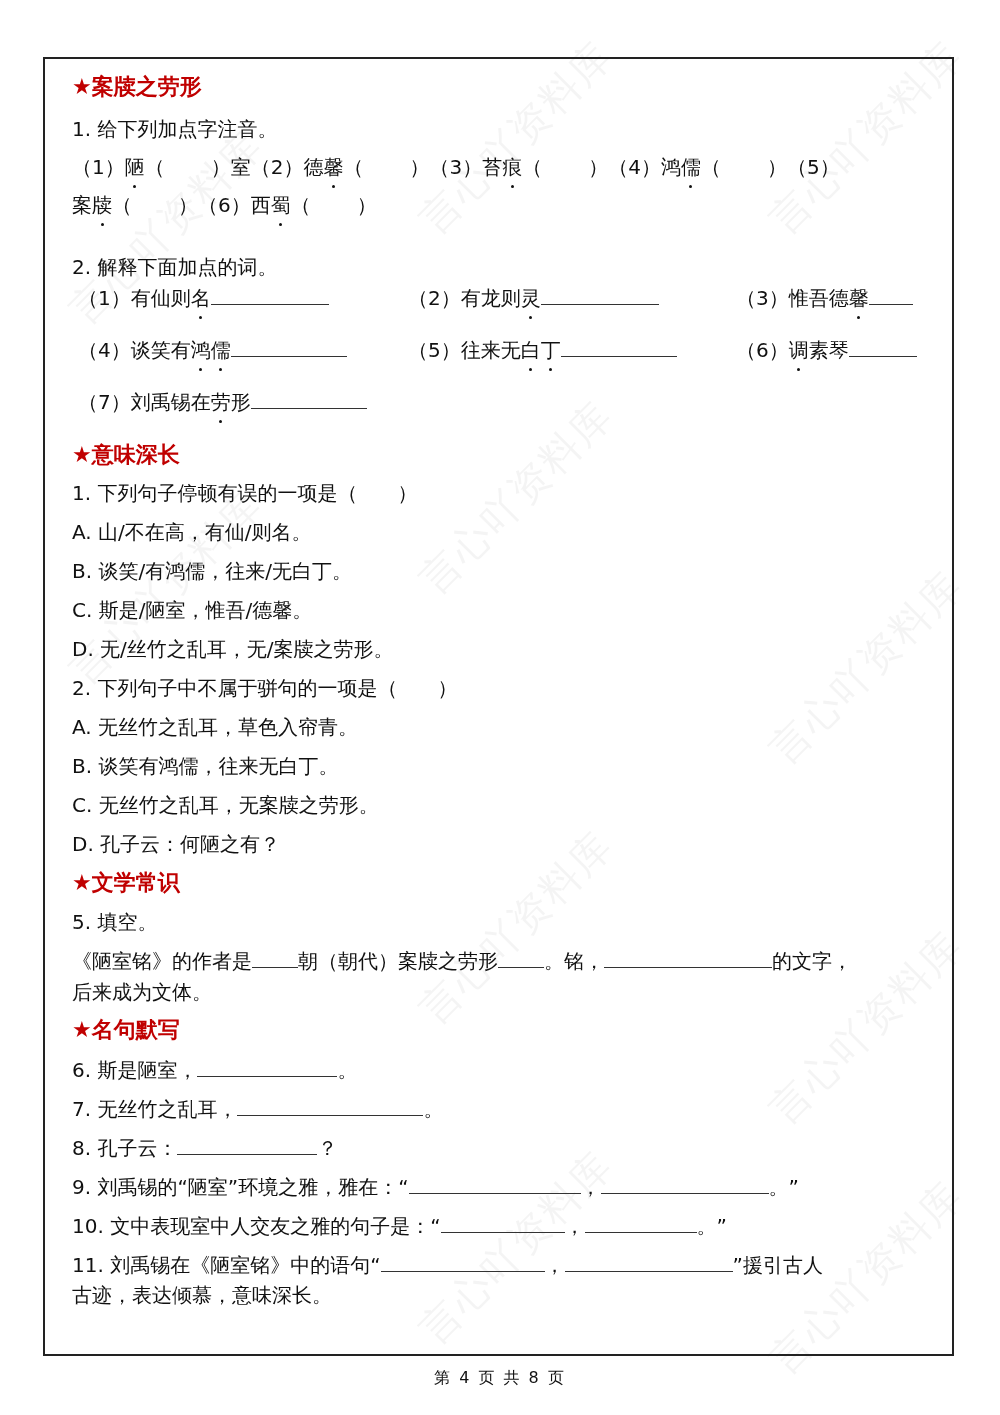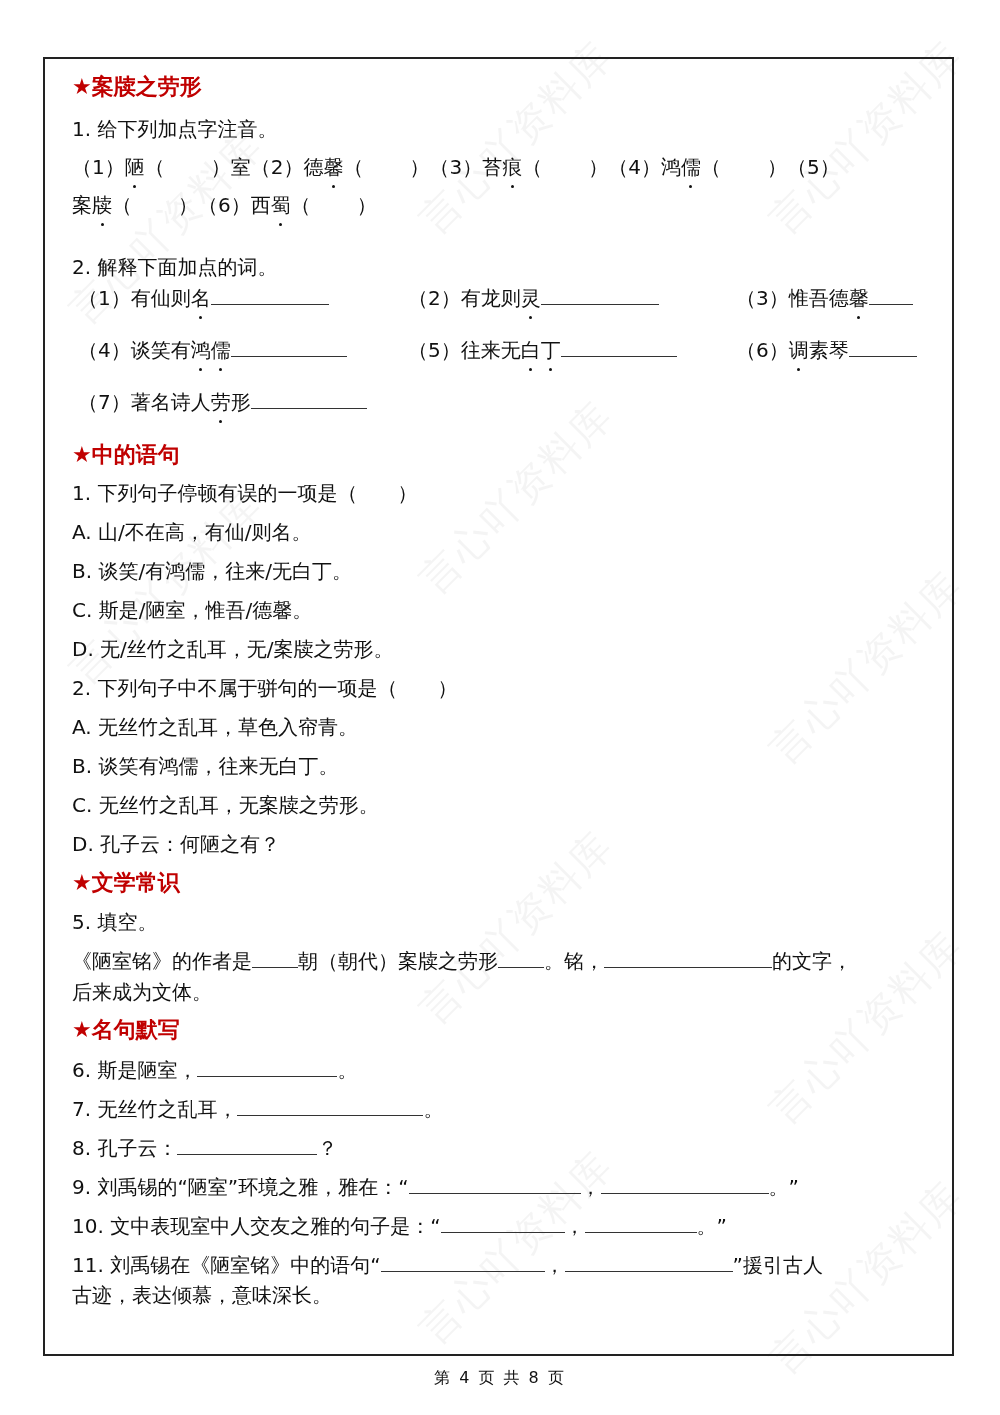--- a/index.html
+++ b/index.html
@@ -70,24 +70,24 @@
     <span>（4）</span><span>谈笑有</span><span class="dot">鸿</span><span class="dot">儒</span><span class="blank" style="width:116px"></span>
   </div>
   <div class="col line" style="left:336px;top:268px">
     <span>（5）</span><span>往来无</span><span class="dot">白</span><span class="dot">丁</span><span class="blank" style="width:116px"></span>
   </div>
   <div class="col line" style="left:664px;top:268px">
     <span>（6）</span><span class="dot">调</span><span>素琴</span><span class="blank" style="width:68px"></span>
   </div>
 
   <div class="col line" style="left:6px;top:320px">
-    <span>（7）</span><span>著名诗人</span><span class="dot">劳</span><span>形</span><span class="blank" style="width:116px"></span>
+    <span>（7）</span><span>刘禹锡在</span><span class="dot">劳</span><span>形</span><span class="blank" style="width:116px"></span>
   </div>
 
-  <div class="line sec" style="top:374px">★中的语句</div>
+  <div class="line sec" style="top:374px">★意味深长</div>
   <div class="line" style="top:412px">1. 下列句子停顿有误的一项是（　　）</div>
   <div class="line" style="top:451px">A. 山/不在高，有仙/则名。</div>
   <div class="line" style="top:490px">B. 谈笑/有鸿儒，往来/无白丁。</div>
   <div class="line" style="top:529px">C. 斯是/陋室，惟吾/德馨。</div>
   <div class="line" style="top:568px">D. 无/丝竹之乱耳，无/案牍之劳形。</div>
 
   <div class="line" style="top:607px">2. 下列句子中不属于骈句的一项是（　　）</div>
   <div class="line" style="top:646px">A. 无丝竹之乱耳，草色入帘青。</div>
   <div class="line" style="top:685px">B. 谈笑有鸿儒，往来无白丁。</div>
   <div class="line" style="top:724px">C. 无丝竹之乱耳，无案牍之劳形。</div>

